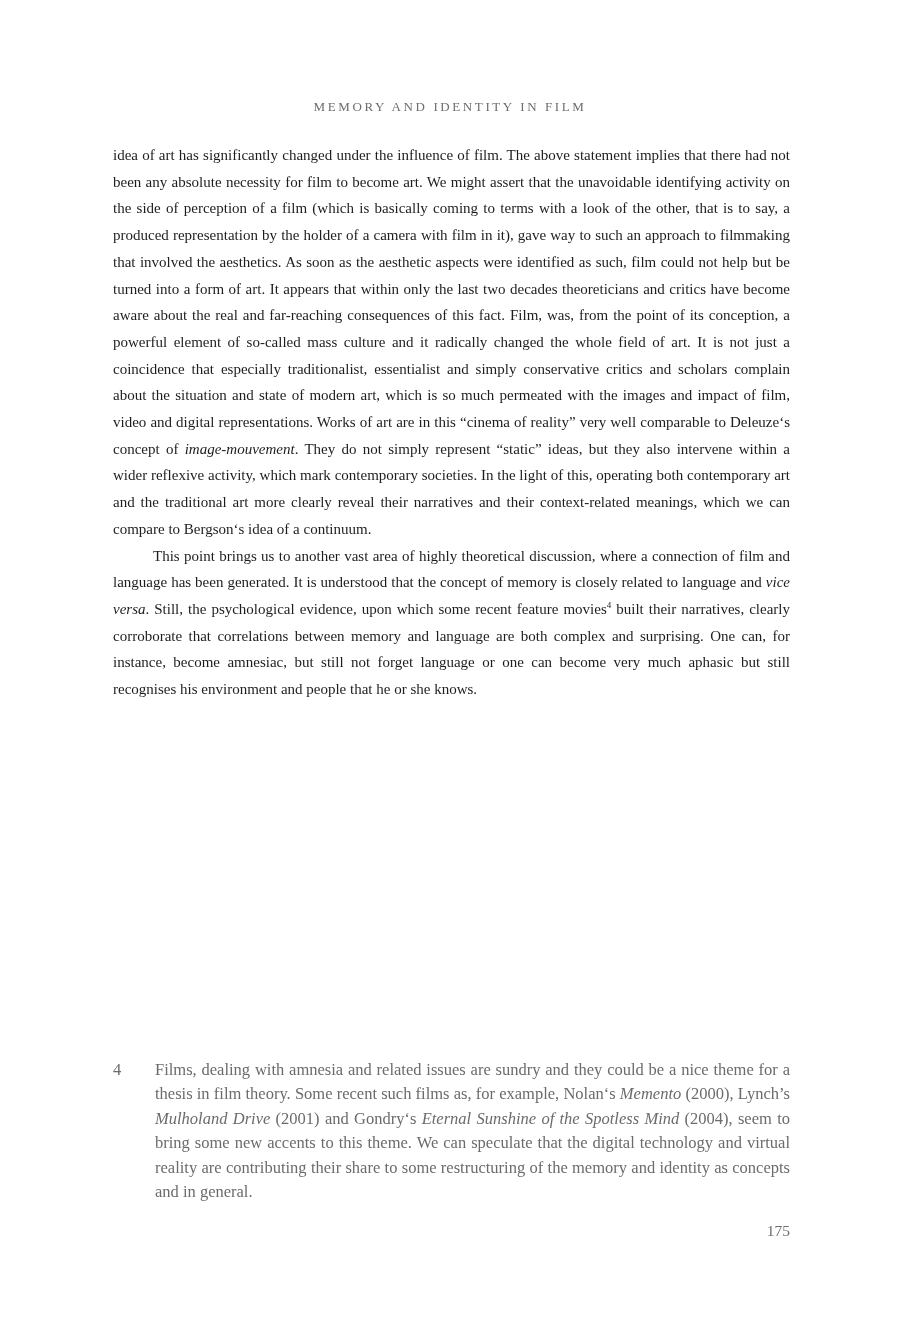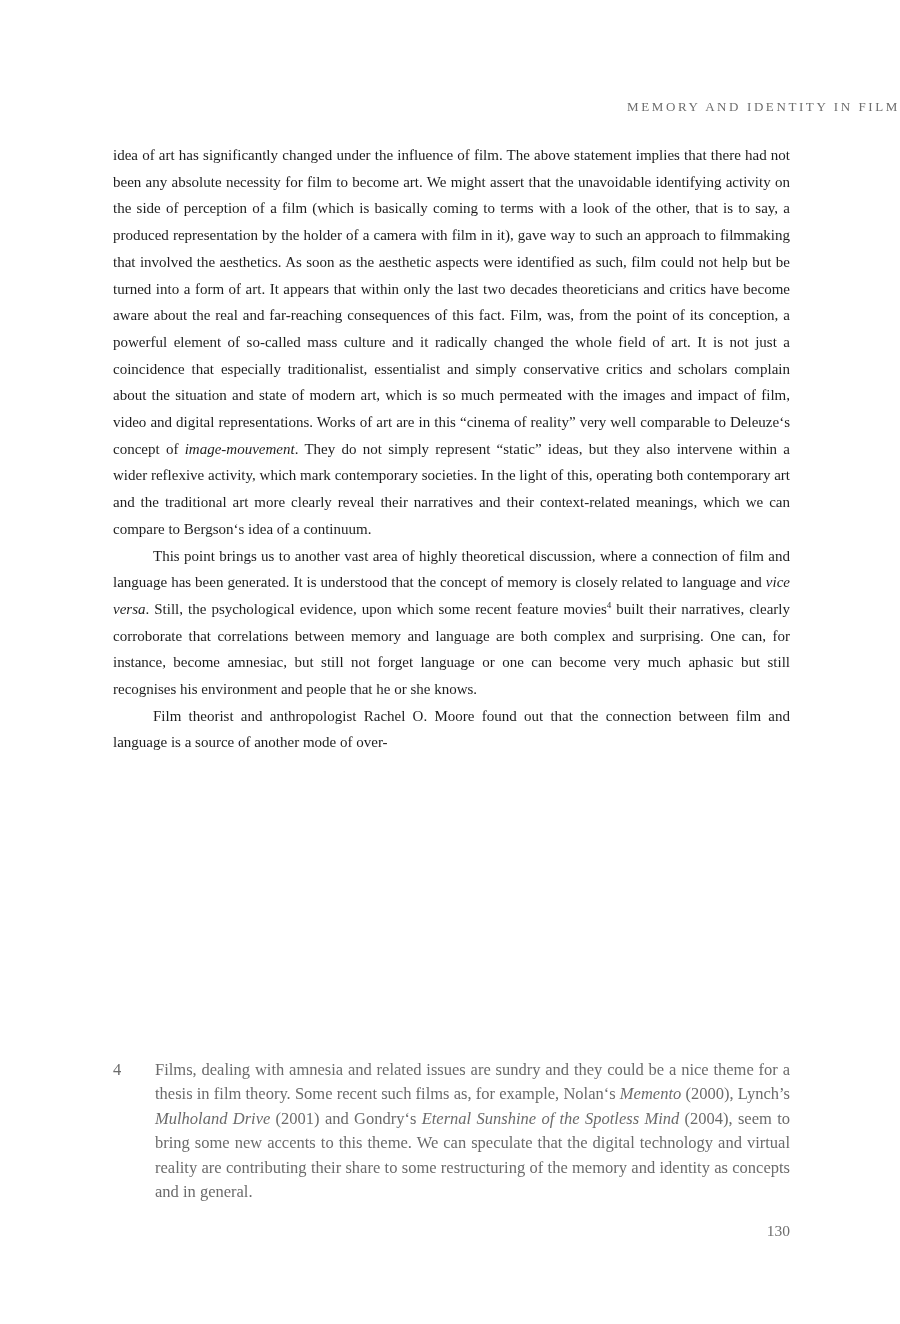--- a/index.html
+++ b/index.html
@@ -13,21 +13,21 @@
     height: 1324px;
     background: #ffffff;
     overflow: hidden;
     font-family: "Liberation Serif", "DejaVu Serif", serif;
   }
   .running-head {
     position: absolute;
     top: 99px;
     left: 0;
     right: 0;
-    text-align: right;
+    text-align: center;
     font-size: 13px;
     letter-spacing: 2.6px;
     color: #6d6d6d;
     text-transform: uppercase;
   }
   .body-block {
     position: absolute;
     top: 142px;
     left: 113px;
     width: 677px;
@@ -92,24 +92,23 @@
 </style>
 </head>
 <body>
 
 <div class="page">
   <div class="running-head">MEMORY AND IDENTITY IN FILM</div>
 
   <div class="body-block">
       <p class="para"><span>idea of art has significantly changed under the influence of film. The above statement implies that there had not been any absolute necessity for film to become art. We might assert that the unavoidable identifying activity on the side of perception of a film (which is basically coming to terms with a look of the other, that is to say, a produced representation by the holder of a camera with film in it), gave way to such an approach to filmmaking that involved the aesthetics. As soon as the aesthetic aspects were identified as such, film could not help but be turned into a form of art. It appears that within only the last two decades theoreticians and critics have become aware about the real and far-reaching consequences of this fact. Film, was, from the point of its conception, a powerful element of so-called mass culture and it radically changed the whole field of art. It is not just a coincidence that especially traditionalist, essentialist and simply conservative critics and scholars complain about the situation and state of modern art, which is so much permeated with the images and impact of film, video and digital representations. Works of art are in this “cinema of reality” very well comparable to Deleuze‘s concept of </span><em>image-mouvement</em><span>. They do not simply represent “static” ideas, but they also intervene within a wider reflexive activity, which mark contemporary societies. In the light of this, operating both contemporary art and the traditional art more clearly reveal their narratives and their context-related meanings, which we can compare to Bergson‘s idea of a continuum.</span></p>
       <p class="para indent"><span>This point brings us to another vast area of highly theoretical discussion, where a connection of film and language has been generated. It is understood that the concept of memory is closely related to language and </span><em>vice versa</em><span>. Still, the psychological evidence, upon which some recent feature movies</span><sup>4</sup><span> built their narratives, clearly corroborate that correlations between memory and language are both complex and surprising. One can, for instance, become amnesiac, but still not forget language or one can become very much aphasic but still recognises his environment and people that he or she knows.</span></p>
-      <p class="para indent"><span>Film theorist and anthropologist Rachel O. Moore found out that the connection between film and language is a source of another mode of over-</span></p>
     </div>
 
   <div class="footnote-block">
       <div class="footnote">
         <div class="fn-num">4</div>
         <div class="fn-text"><span>Films, dealing with amnesia and related issues are sundry and they could be a nice theme for a thesis in film theory. Some recent such films as, for example, Nolan‘s </span><em>Memento</em><span> (2000), Lynch’s </span><em>Mulholand Drive</em><span> (2001) and Gondry‘s </span><em>Eternal Sunshine of the Spotless Mind</em><span> (2004), seem to bring some new accents to this theme. We can speculate that the digital technology and virtual reality are contributing their share to some restructuring of the memory and identity as concepts and in general.</span></div>
       </div>
     </div>
 
-  <div class="page-number">130</div>
+  <div class="page-number">175</div>
 </div>
 
 </body></html>

